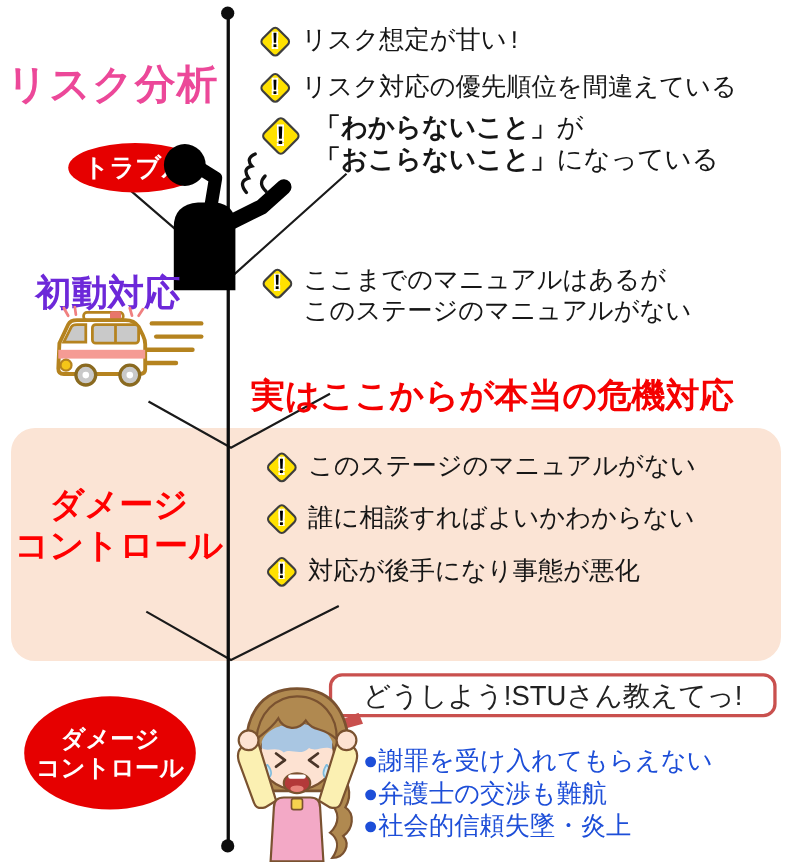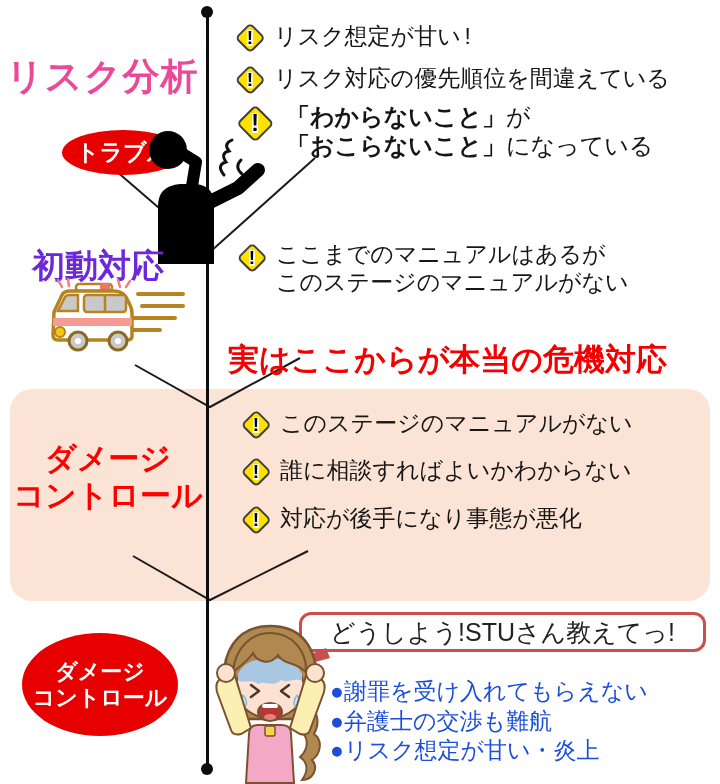--- a/index.html
+++ b/index.html
@@ -218,16 +218,16 @@
     <path d="M109,58 Q113,62 111,70 L97,108 Q95,114 87,112 L77,106 L93,54 Z" fill="#FBF0B2" stroke="#7A5230" stroke-width="2"></path>
     <circle cx="13" cy="51" r="9" fill="#FDE2D2" stroke="#7A5230" stroke-width="2"></circle>
     <circle cx="102" cy="51" r="9" fill="#FDE2D2" stroke="#7A5230" stroke-width="2"></circle>
     <path d="M36,112 Q36,103 45,103 L69,103 Q78,103 78,112 L81,161 L33,161 Z" fill="#F3A9C6" stroke="#7A5230" stroke-width="2"></path>
     <rect x="52" y="104" width="10" height="10" rx="2" fill="#F5D24F" stroke="#7A5230" stroke-width="1.5"></rect>
   </svg>
 
   <div class="abs cons">
     <div>●謝罪を受け入れてもらえない</div>
     <div>●弁護士の交渉も難航</div>
-    <div>●リスク想定が甘い・炎上</div>
+    <div>●社会的信頼失墜・炎上</div>
   </div>
 
 </div>
 
 </body></html>

